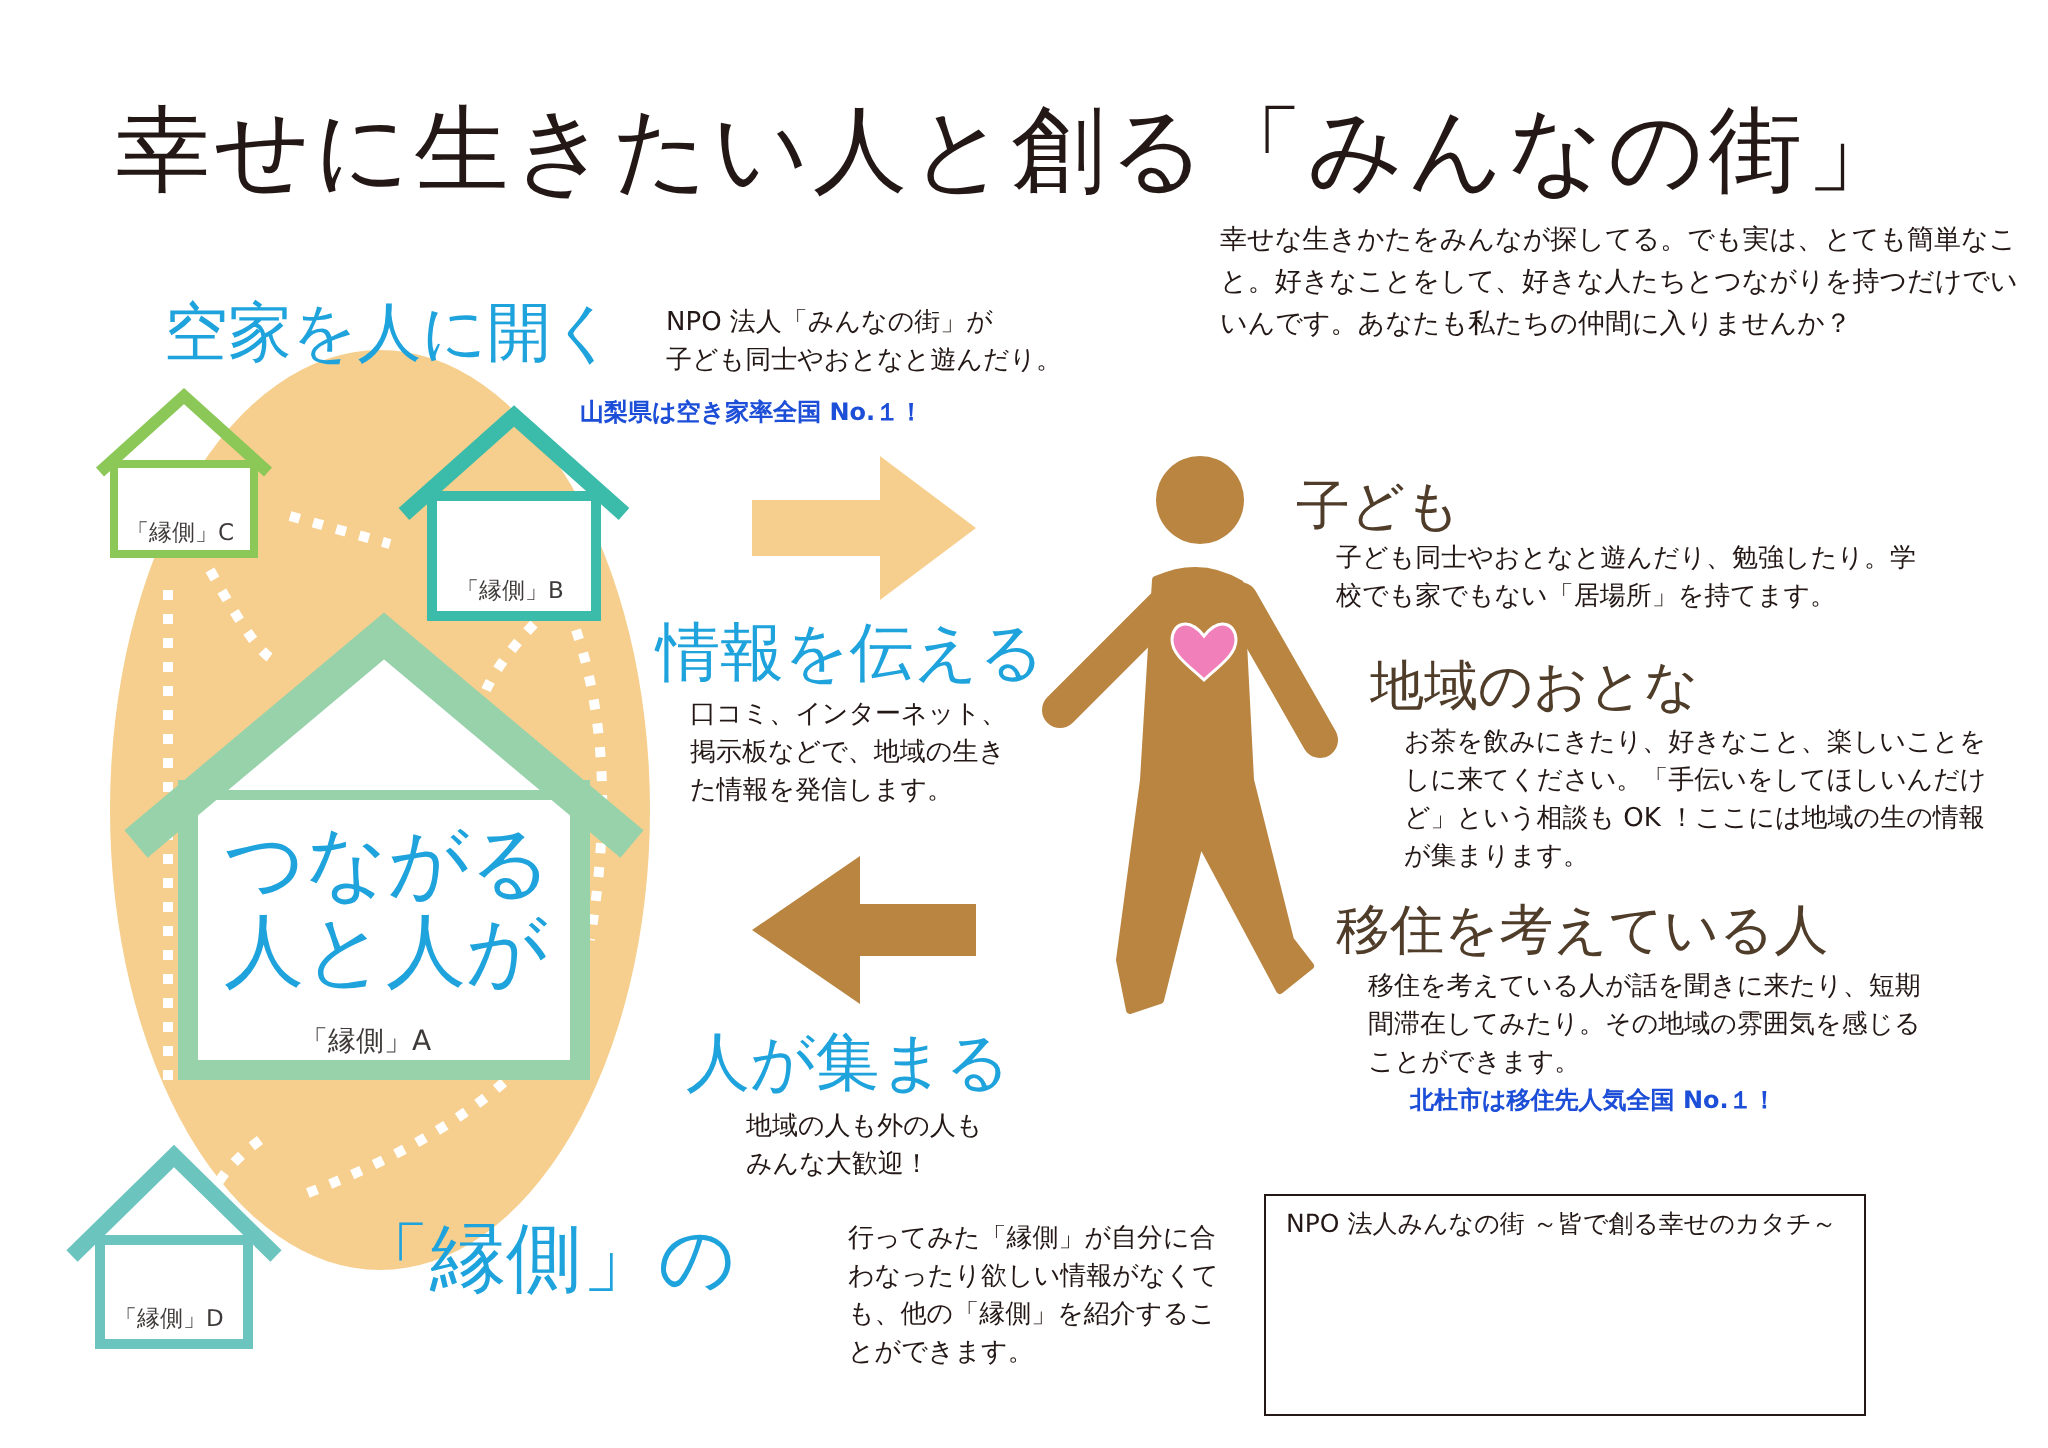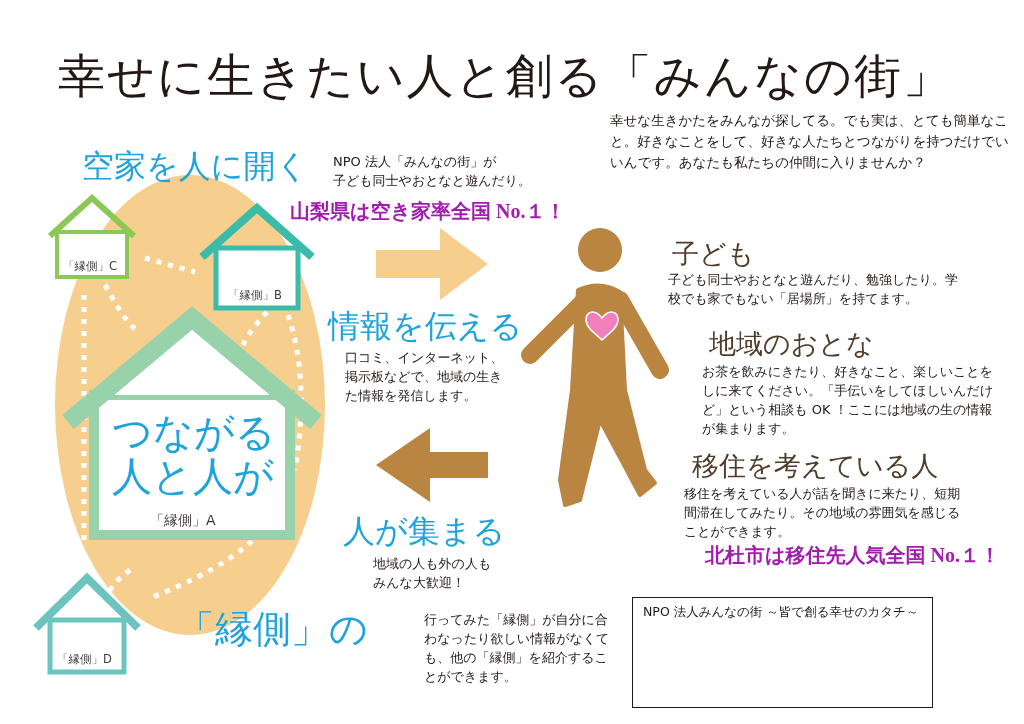--- a/index.html
+++ b/index.html
@@ -8,22 +8,22 @@
     font-family: "DejaVu Sans", "Liberation Sans", sans-serif; color: #231815;
   }
   .abs { position: absolute; }
   .title {
     left: 58px; top: 52px; font-size: 47px; letter-spacing: 2px; color: #231815;
     font-weight: normal; white-space: nowrap; line-height: 1;
   }
   .intro { left: 610px; top: 110px; width: 410px; font-size: 13.5px; line-height: 21px; color: #231815; }
   .blue-head { color: #1fa3dc; white-space: nowrap; line-height: 1; }
   .small { font-size: 13px; line-height: 19px; color: #231815; }
-  .pink { color: #a21caf; font-weight: bold; font-size: 20px; white-space: nowrap; font-family: Liberation Serif, serif; }
-  .brown-head { color: #4f3d2a; white-space: nowrap; line-height: 1; font-size: 27px; margin-left: 24px; }
+  .pink { color: #1d4ed8; font-weight: bold; font-size: 12px; white-space: nowrap; }
+  .brown-head { color: #4f3d2a; white-space: nowrap; line-height: 1; font-size: 27px; }
   .house-label { font-size: 11.5px; color: #3e3a39; white-space: nowrap; }
   .footer-box {
     left: 632px; top: 597px; width: 301px; height: 111px; border: 1px solid #231815;
     box-sizing: border-box; padding: 6px 10px; font-size: 12.5px;
   }
 </style>
 </head>
 <body>
 
 <div class="abs title">幸せに生きたい人と創る「みんなの街」</div>

